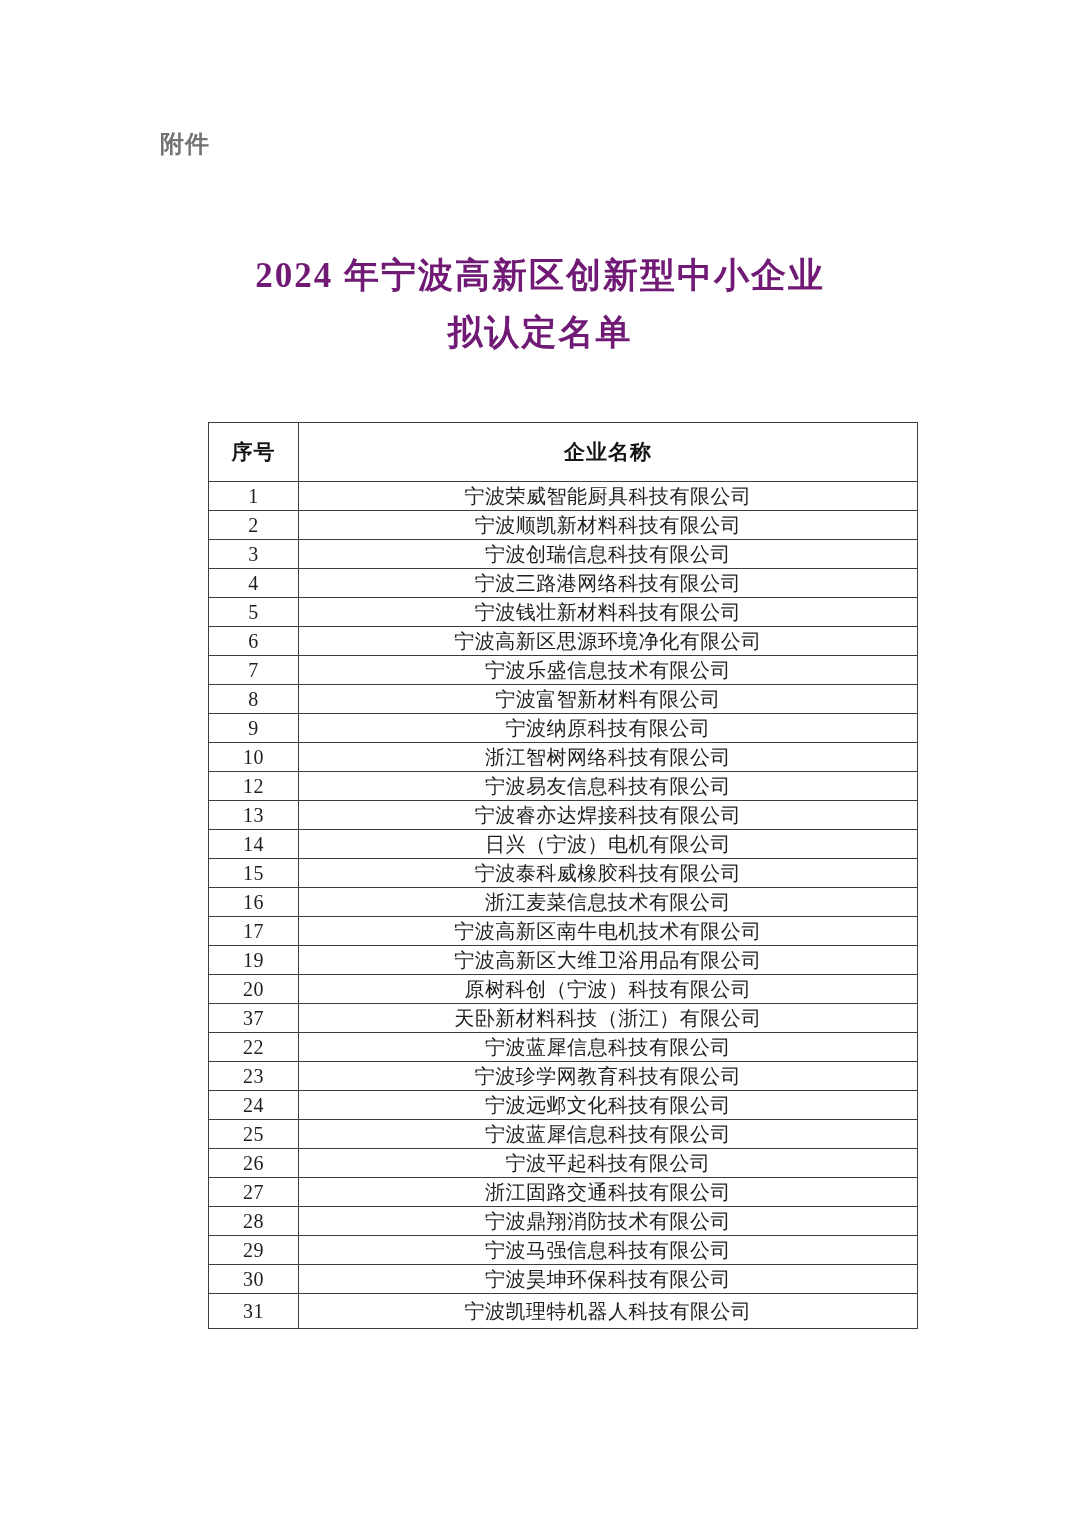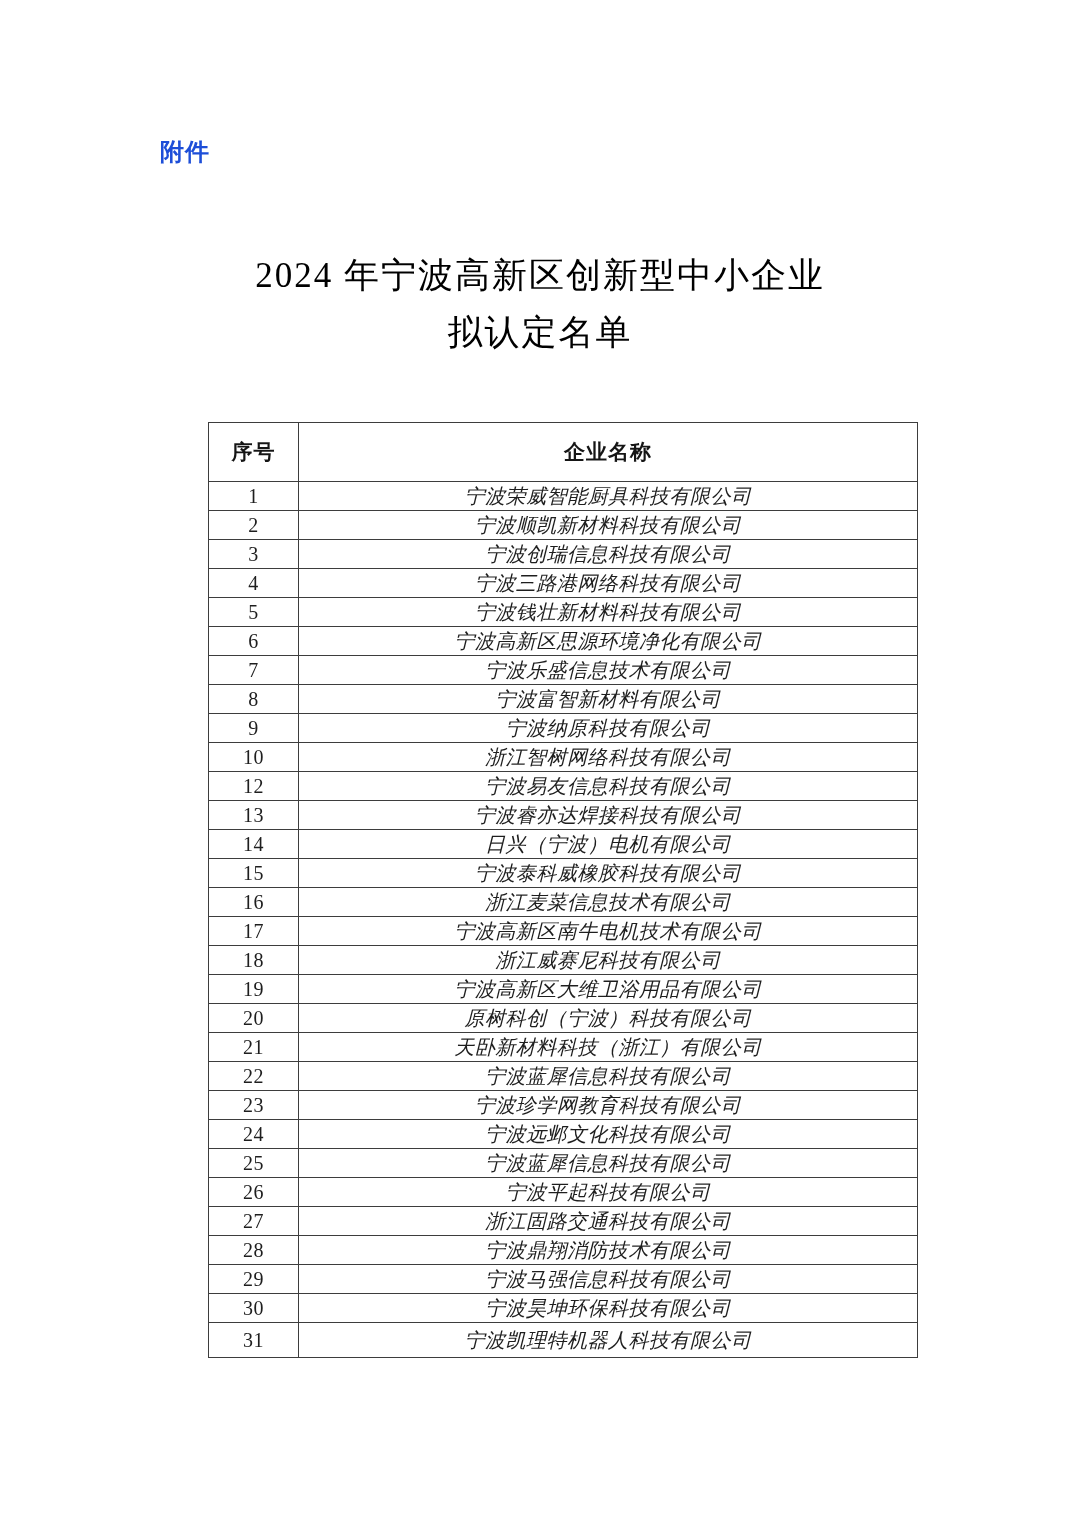--- a/index.html
+++ b/index.html
@@ -10,37 +10,37 @@
     color: #1c1c1c;
     position: relative;
     overflow: hidden;
   }
   .page {
     position: absolute; inset: 0;
     background: #ffffff;
   }
   .attachment {
     position: absolute;
-    left: 160px; top: 136px;
+    left: 160px; top: 128px;
     font-family: "Liberation Sans", "DejaVu Sans", sans-serif;
     font-weight: 700;
     font-size: 24px;
     letter-spacing: 1px;
-    color: #1d4ed8;
+    color: #737373;
   }
   .doc-title {
     position: absolute;
     left: 0; right: 0; top: 247px;
     text-align: center;
     font-family: "Liberation Serif", "DejaVu Serif", serif;
-    font-weight: 400;
+    font-weight: 700;
     font-size: 35px;
     line-height: 57px;
     letter-spacing: 2px;
-    color: #000000;
+    color: #701a75;
   }
   .table-wrap {
     position: absolute;
     left: 163px; top: 422px;
     width: 755px;
     padding-left: 45px;
   }
   table.company-table {
     width: 100%;
     border-collapse: collapse;
@@ -68,21 +68,21 @@
     font-size: 20px;
     color: #1e1e1e;
     height: 29px;
     padding: 0 4px;
   }
   col.col-no { width: 90px; }
   td.col-no {
     font-size: 19px;
     letter-spacing: 0.5px;
   }
-  td.col-name { letter-spacing: 0.5px; font-style: italic; }
+  td.col-name { letter-spacing: 0.5px; }
   tr:last-child td { height: 35px; }
 </style>
 </head>
 <body>
 
 <div class="page">
 
   <div class="attachment">附件</div>
 
   <div class="doc-title">
@@ -161,33 +161,29 @@
           </tr>
           <tr>
             <td class="col-no">16</td>
             <td class="col-name">浙江麦菜信息技术有限公司</td>
           </tr>
           <tr>
             <td class="col-no">17</td>
             <td class="col-name">宁波高新区南牛电机技术有限公司</td>
           </tr>
           <tr>
-            <td class="col-no">18</td>
-            <td class="col-name">浙江威赛尼科技有限公司</td>
-          </tr>
-          <tr>
             <td class="col-no">19</td>
             <td class="col-name">宁波高新区大维卫浴用品有限公司</td>
           </tr>
           <tr>
             <td class="col-no">20</td>
             <td class="col-name">原树科创（宁波）科技有限公司</td>
           </tr>
           <tr>
-            <td class="col-no">21</td>
+            <td class="col-no">37</td>
             <td class="col-name">天卧新材料科技（浙江）有限公司</td>
           </tr>
           <tr>
             <td class="col-no">22</td>
             <td class="col-name">宁波蓝犀信息科技有限公司</td>
           </tr>
           <tr>
             <td class="col-no">23</td>
             <td class="col-name">宁波珍学网教育科技有限公司</td>
           </tr>

